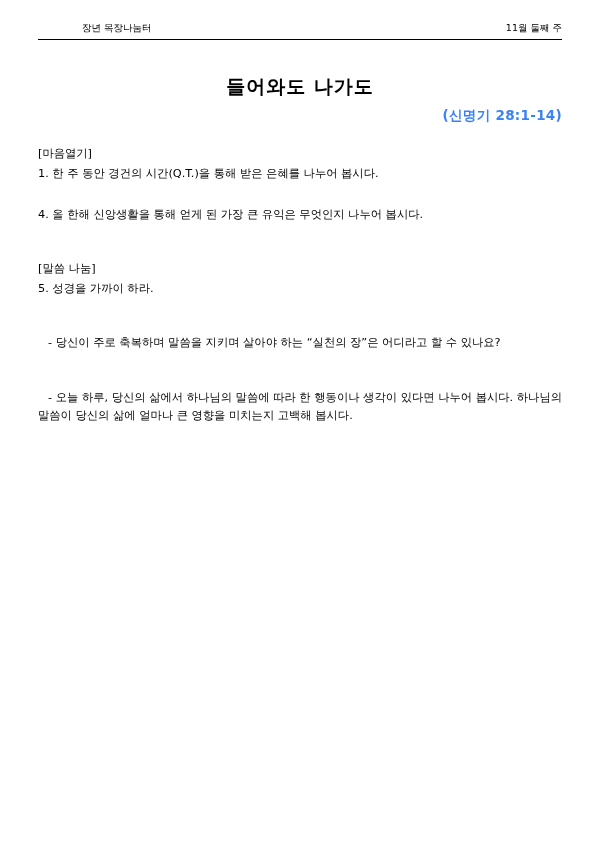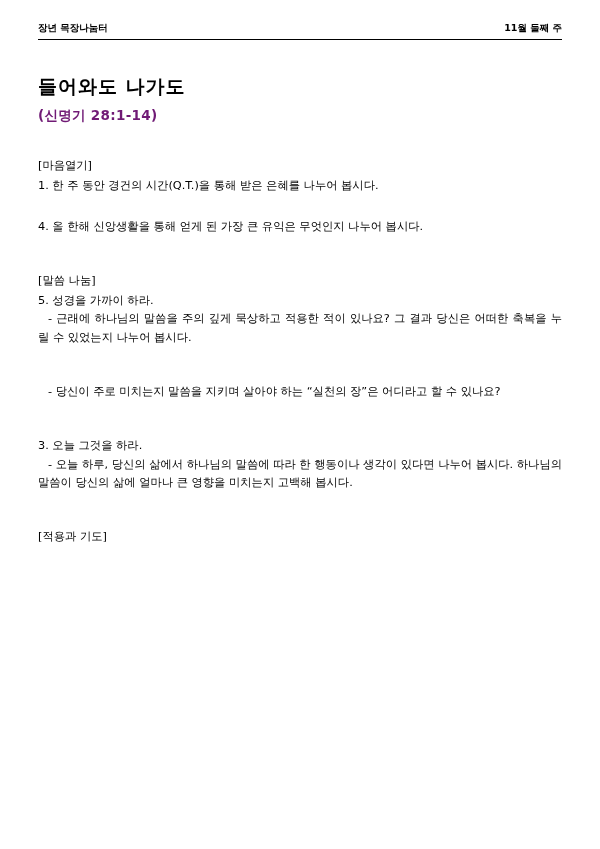--- a/index.html
+++ b/index.html
@@ -24,48 +24,50 @@
     left: 38px;
     top: 22px;
     width: 524px;
   }
   
   .header {
     display: flex;
     justify-content: space-between;
     align-items: flex-start;
     font-size: 9.5px;
-    font-weight: bold;
+    font-weight: normal;
     color: #000;
     padding-bottom: 4px;
     letter-spacing: 0px;
+    margin-left: 44px;
   }
   .header-rule {
     border-top: 1.6px solid #000;
     width: 100%;
     margin-bottom: 34px;
   }
   
   .title {
+    text-align: center;
     font-size: 19px;
     font-weight: bold;
     letter-spacing: 1px;
     color: #000;
   }
   .subtitle {
-    text-align: left;
+    text-align: right;
     font-size: 13.5px;
     font-weight: bold;
     margin-top: 7px;
-    color: #701a75;
+    color: #3b82f6;
     letter-spacing: 0.3px;
   }
   
   .body {
-    margin-top: 32px;
+    margin-top: 20px;
     font-size: 11.3px;
     line-height: 1.62;
     color: #000;
   }
   .section-head {
     margin-bottom: 2px;
   }
   .para {
     margin: 0;
     text-align: justify;
@@ -97,30 +99,27 @@
       <div class="section-head">[마음열기]</div>
       <p class="para">1. 한  주  동안  경건의  시간(Q.T.)을 통해  받은  은혜를  나누어  봅시다.</p>
       <div class="gap-m"></div>
       <p class="para">4. 올 한해 신앙생활을 통해 얻게 된 가장 큰 유익은 무엇인지 나누어 봅시다.</p>
 
       <div class="gap-xl"></div>
 
       <div class="section-head">[말씀 나눔]</div>
 
       <p class="para">5. 성경을 가까이 하라.</p>
-      <p class="para indent-sub">-  근래에  하나님의  말씀을  주의  깊게  묵상하고  적용한  적이  있나요?  그  결과  당신은 어떠한 축복을 누릴 수 있었는지 나누어 봅시다.</p>
 
       <div class="gap-xl"></div>
 
-      <p class="para indent-sub">-   당신이  주로  미치는지  말씀을  지키며  살아야  하는  “실천의  장”은  어디라고  할  수 있나요?</p>
+      <p class="para indent-sub">-   당신이  주로  축복하며  말씀을  지키며  살아야  하는  “실천의  장”은  어디라고  할  수 있나요?</p>
 
       <div class="gap-xl"></div>
 
-      <p class="para">3. 오늘 그것을 하라.</p>
       <p class="para indent-sub">-  오늘  하루,  당신의  삶에서  하나님의  말씀에  따라  한  행동이나  생각이  있다면  나누어 봅시다. 하나님의 말씀이 당신의 삶에 얼마나 큰 영향을 미치는지 고백해 봅시다.</p>
 
       <div class="gap-xl"></div>
 
-      <div class="section-head">[적용과 기도]</div>
 
     </div>
   </div>
 </div>
 
 </body></html>

